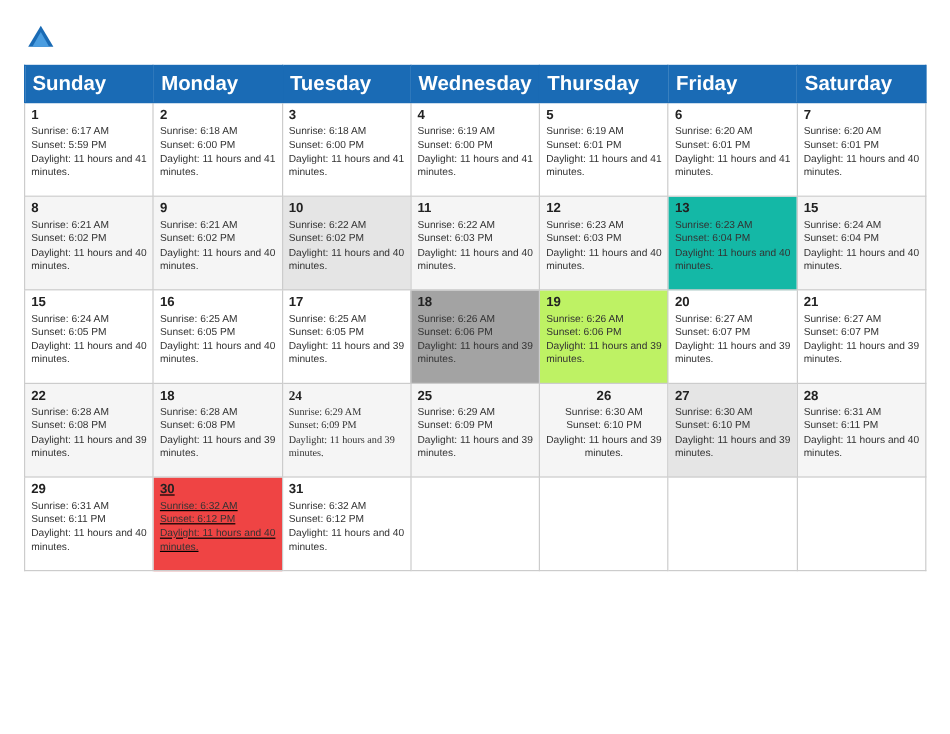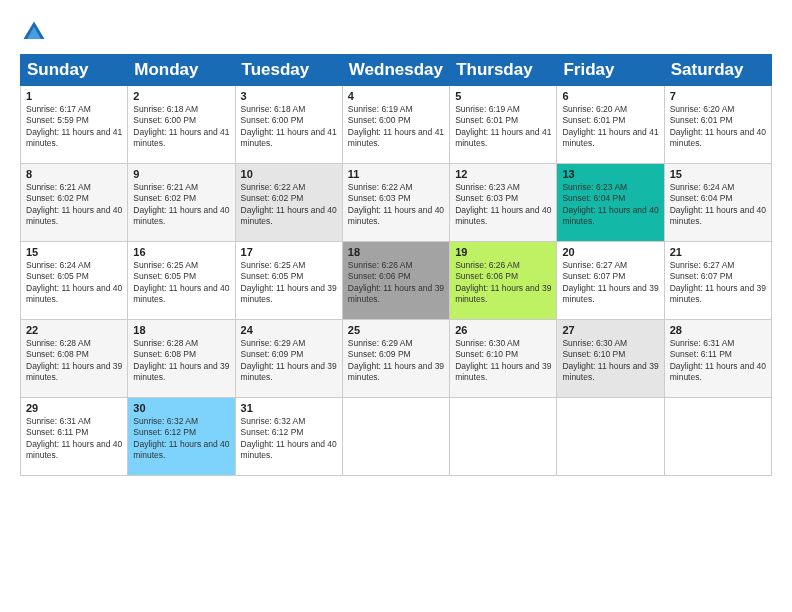--- a/index.html
+++ b/index.html
@@ -229,47 +229,47 @@
         </tr>
         <tr>
           <td style="background: rgb(245, 245, 245);">
             <span class="day-num">22</span>
             <div class="day-info">Sunrise: 6:28 AM<br>Sunset: 6:08 PM<br>Daylight: 11 hours and 39 minutes.</div>
           </td>
           <td style="background: rgb(245, 245, 245);">
             <span class="day-num">18</span>
             <div class="day-info">Sunrise: 6:28 AM<br>Sunset: 6:08 PM<br>Daylight: 11 hours and 39 minutes.</div>
           </td>
-          <td style="background: rgb(245, 245, 245);">
+          <td style="background: rgb(245, 245, 245); font-family: Liberation Serif, serif;">
             <span class="day-num">24</span>
             <div class="day-info">Sunrise: 6:29 AM<br>Sunset: 6:09 PM<br>Daylight: 11 hours and 39 minutes.</div>
           </td>
           <td style="background: rgb(245, 245, 245);">
             <span class="day-num">25</span>
             <div class="day-info">Sunrise: 6:29 AM<br>Sunset: 6:09 PM<br>Daylight: 11 hours and 39 minutes.</div>
           </td>
-          <td style="background: rgb(245, 245, 245);">
+          <td style="background: rgb(245, 245, 245); text-align: center;">
             <span class="day-num">26</span>
             <div class="day-info">Sunrise: 6:30 AM<br>Sunset: 6:10 PM<br>Daylight: 11 hours and 39 minutes.</div>
           </td>
           <td style="background: #e5e5e5;">
             <span class="day-num">27</span>
             <div class="day-info">Sunrise: 6:30 AM<br>Sunset: 6:10 PM<br>Daylight: 11 hours and 39 minutes.</div>
           </td>
           <td style="background: rgb(245, 245, 245);">
             <span class="day-num">28</span>
             <div class="day-info">Sunrise: 6:31 AM<br>Sunset: 6:11 PM<br>Daylight: 11 hours and 40 minutes.</div>
           </td>
         </tr>
         <tr>
           <td style="background: rgb(255, 255, 255);">
             <span class="day-num">29</span>
             <div class="day-info">Sunrise: 6:31 AM<br>Sunset: 6:11 PM<br>Daylight: 11 hours and 40 minutes.</div>
           </td>
-          <td style="background: #7dd3fc;">
+          <td style="background: #ef4444; text-decoration: underline;">
             <span class="day-num">30</span>
             <div class="day-info">Sunrise: 6:32 AM<br>Sunset: 6:12 PM<br>Daylight: 11 hours and 40 minutes.</div>
           </td>
           <td style="background: rgb(255, 255, 255);">
             <span class="day-num">31</span>
             <div class="day-info">Sunrise: 6:32 AM<br>Sunset: 6:12 PM<br>Daylight: 11 hours and 40 minutes.</div>
           </td>
           <td class="empty-cell"></td>
           <td class="empty-cell"></td>
           <td class="empty-cell"></td>

